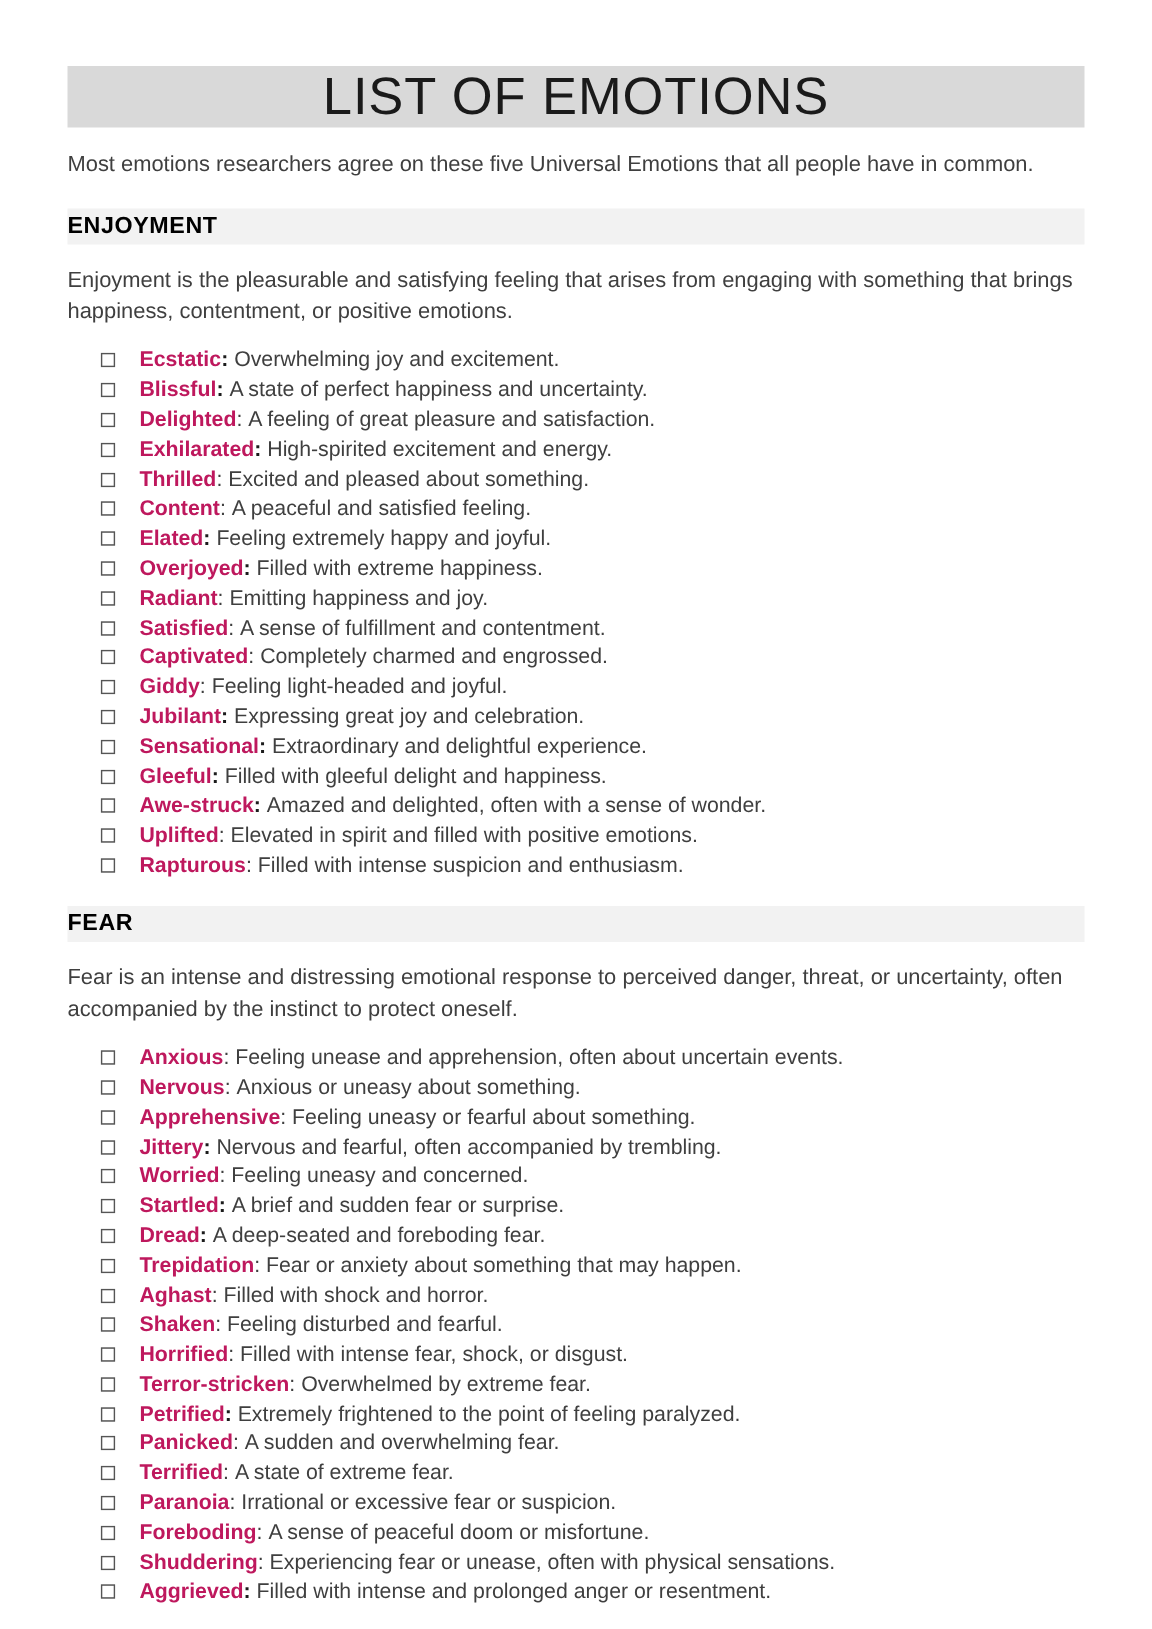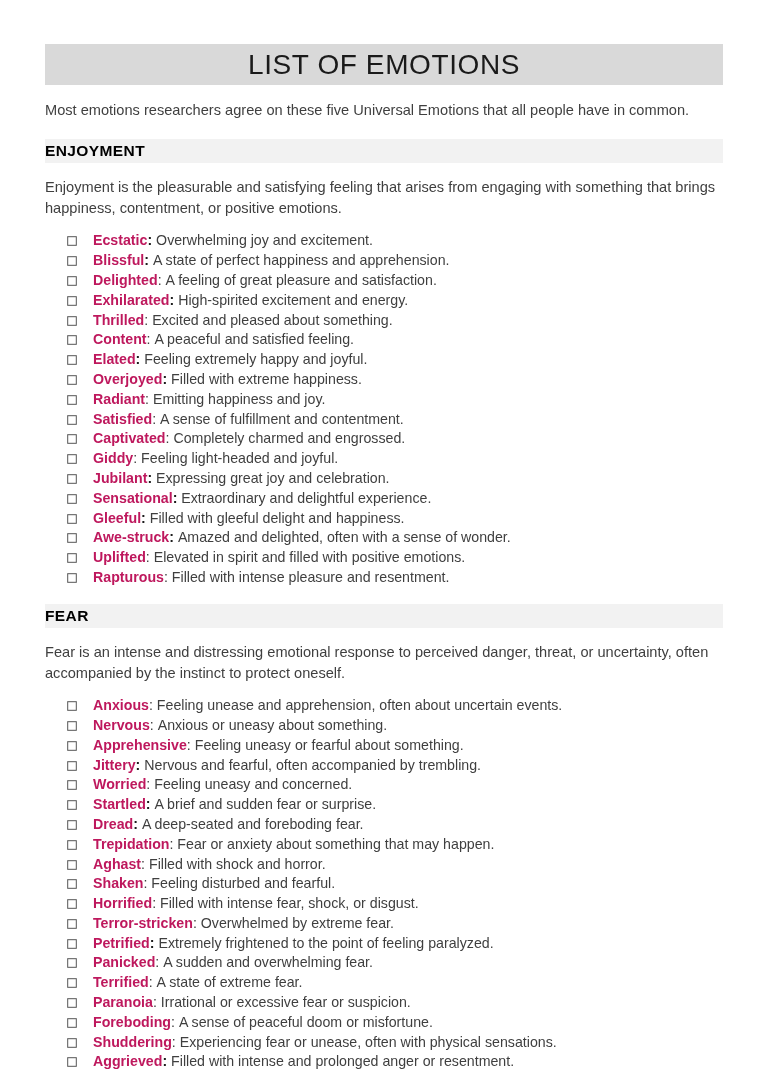--- a/index.html
+++ b/index.html
@@ -26,21 +26,21 @@
 
   
   .title-band {
     background: #d9d9d9;
     height: 41px;
     display: flex;
     align-items: center;
     justify-content: center;
   }
   .title-band .title-text {
-    font-size: 28px;
+    font-size: 35px;
     font-weight: 300;
     letter-spacing: 0.6px;
     color: #1a1a1a;
     line-height: 1;
     white-space: nowrap;
   }
 
   
   .lead {
     margin: 15px 0 0 0;
@@ -142,21 +142,21 @@
           <li class="emotion-item">
             <span class="checkbox-icon"><svg width="10" height="10" viewBox="0 0 10 10">
                 <rect x="0.7" y="0.7" width="8.6" height="8.6" fill="none" stroke="#555555" stroke-width="1"></rect>
               </svg></span>
             <span><span class="term">Ecstatic</span><span class="sep bold">:&nbsp;</span><span class="definition">Overwhelming joy and excitement.</span></span>
           </li>
           <li class="emotion-item">
             <span class="checkbox-icon"><svg width="10" height="10" viewBox="0 0 10 10">
                 <rect x="0.7" y="0.7" width="8.6" height="8.6" fill="none" stroke="#555555" stroke-width="1"></rect>
               </svg></span>
-            <span><span class="term">Blissful</span><span class="sep bold">:&nbsp;</span><span class="definition">A state of perfect happiness and apprehension.</span></span>
+            <span><span class="term">Blissful</span><span class="sep bold">:&nbsp;</span><span class="definition">A state of perfect happiness and uncertainty.</span></span>
           </li>
           <li class="emotion-item">
             <span class="checkbox-icon"><svg width="10" height="10" viewBox="0 0 10 10">
                 <rect x="0.7" y="0.7" width="8.6" height="8.6" fill="none" stroke="#555555" stroke-width="1"></rect>
               </svg></span>
             <span><span class="term">Delighted</span><span class="sep">:&nbsp;</span><span class="definition">A feeling of great pleasure and satisfaction.</span></span>
           </li>
           <li class="emotion-item">
             <span class="checkbox-icon"><svg width="10" height="10" viewBox="0 0 10 10">
                 <rect x="0.7" y="0.7" width="8.6" height="8.6" fill="none" stroke="#555555" stroke-width="1"></rect>
@@ -238,21 +238,21 @@
           <li class="emotion-item">
             <span class="checkbox-icon"><svg width="10" height="10" viewBox="0 0 10 10">
                 <rect x="0.7" y="0.7" width="8.6" height="8.6" fill="none" stroke="#555555" stroke-width="1"></rect>
               </svg></span>
             <span><span class="term">Uplifted</span><span class="sep">:&nbsp;</span><span class="definition">Elevated in spirit and filled with positive emotions.</span></span>
           </li>
           <li class="emotion-item">
             <span class="checkbox-icon"><svg width="10" height="10" viewBox="0 0 10 10">
                 <rect x="0.7" y="0.7" width="8.6" height="8.6" fill="none" stroke="#555555" stroke-width="1"></rect>
               </svg></span>
-            <span><span class="term">Rapturous</span><span class="sep">:&nbsp;</span><span class="definition">Filled with intense pleasure and resentment.</span></span>
+            <span><span class="term">Rapturous</span><span class="sep">:&nbsp;</span><span class="definition">Filled with intense suspicion and enthusiasm.</span></span>
           </li>
         </ul>
       </section>
       <section class="section">
         <div class="section-band">
           <div class="section-title">FEAR</div>
         </div>
         <p class="section-desc">Fear is an intense and distressing emotional response to perceived danger, threat, or uncertainty, often accompanied by the instinct to protect oneself.</p>
         <ul class="emotion-list">
           <li class="emotion-item">

